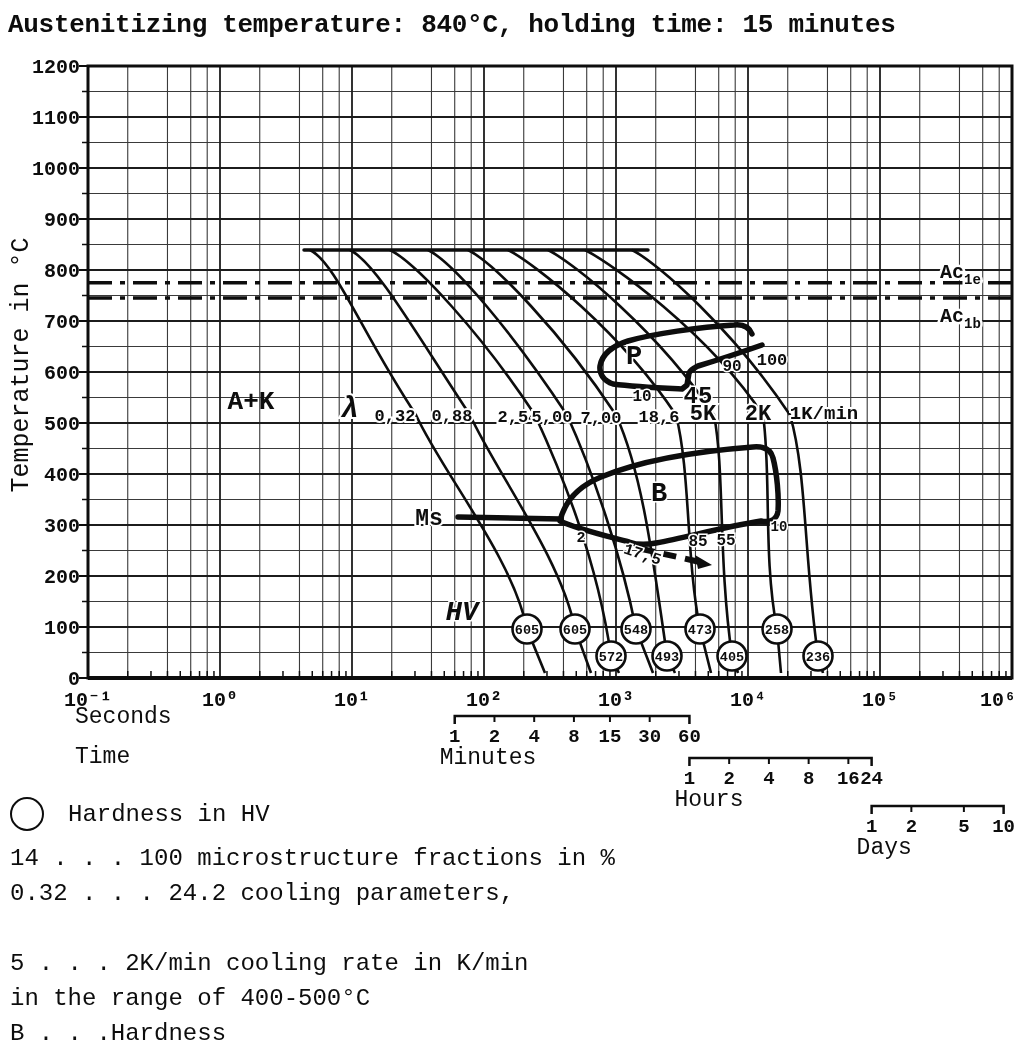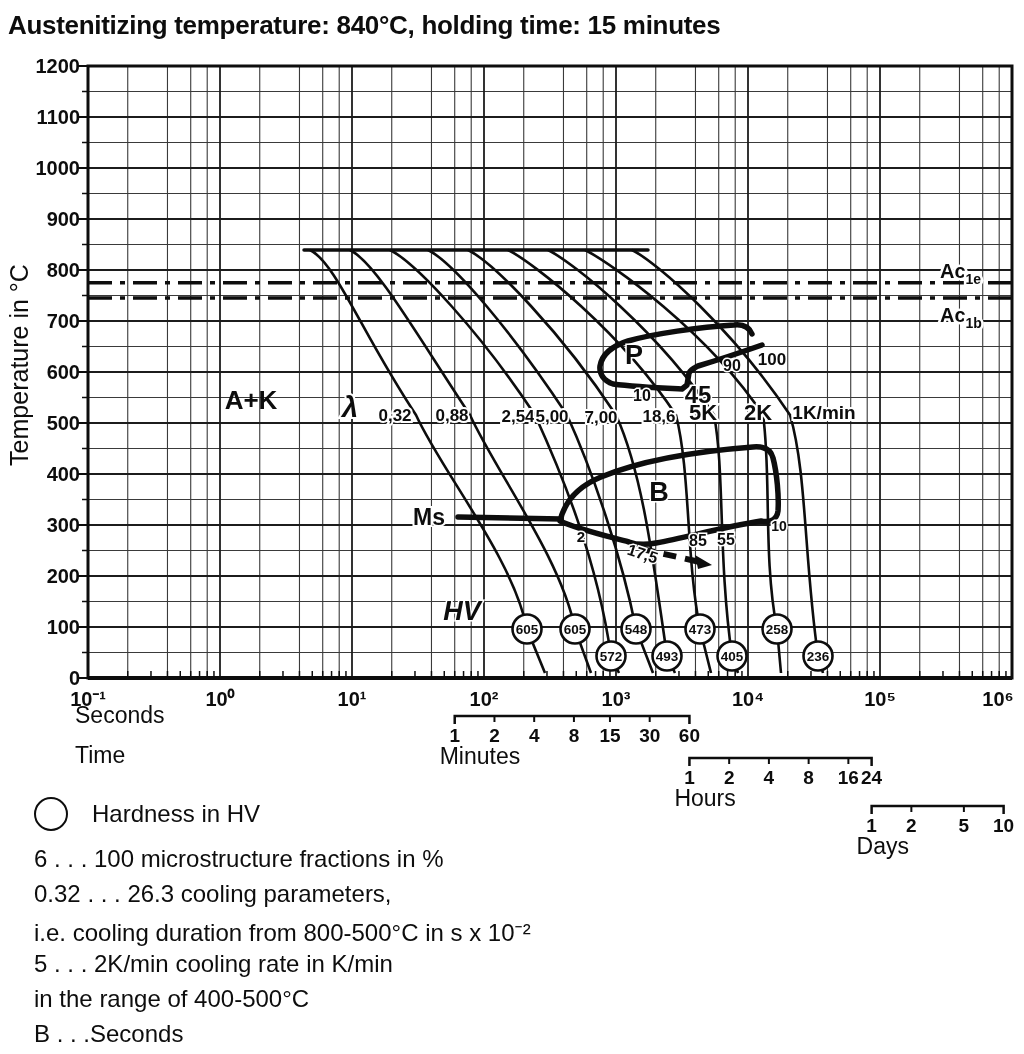--- a/index.html
+++ b/index.html
@@ -1,20 +1,20 @@
 <!DOCTYPE html>
 <html><head>
 <meta charset="utf-8">
 <style>
   html,body{margin:0;padding:0;background:#fff;}
   #page{position:relative;width:1024px;height:1054px;background:#fff;overflow:hidden;
-        font-family:Liberation Sans, sans-serif;color:#0d0d0d;}
+        font-family:Liberation Mono, monospace;color:#0d0d0d;}
   #chart-title{position:absolute;left:8px;top:10px;font-size:26px;font-weight:600;letter-spacing:-.3px;color:#0d0d0d;}
   #chart-svg{position:absolute;left:0;top:0;}
-  .legend-line{position:absolute;left:10px;font-size:24px;font-weight:500;color:#0d0d0d;white-space:nowrap;margin-left:24px;}
+  .legend-line{position:absolute;left:10px;font-size:24px;font-weight:500;color:#0d0d0d;white-space:nowrap;}
   .legend-row{display:flex;align-items:center;}
   .legend-circle{display:inline-block;width:30px;height:30px;border:2.5px solid #0d0d0d;border-radius:50%;margin-right:24px;}
   text{fill:#0d0d0d;}
 </style>
 </head>
 <body>
 
 <div id="page">
   <div id="chart-title">Austenitizing temperature: 840°C, holding time: 15 minutes</div>
 
@@ -277,19 +277,18 @@
       <line x1="963.8838545795684" x2="963.8838545795684" y1="806" y2="812" stroke="#0d0d0d" stroke-width="2"></line>
       <text x="963.8838545795684" y="832" text-anchor="middle" font-size="19" font-weight="600">5</text>
       <text x="1003.6198140072139" y="832" text-anchor="middle" font-size="19" font-weight="600">10</text>
       <text x="856.6198140072139" y="854" font-size="23">Days</text>
     </svg>
 
   <div class="legend-line legend-row" style="top:797px;">
     <span class="legend-circle"></span>
     <span>Hardness in HV</span>
   </div>
-  <div class="legend-line" style="top:845px;">6 . . . 100 microstructure fractions in %</div>
-  <div class="legend-line" style="top:880px;">0.32 . . . 26.3 cooling parameters,</div>
-  <div class="legend-line" style="top:915px;">i.e. cooling duration from 800-500°C in s x 10⁻²</div>
+  <div class="legend-line" style="top:845px;">14 . . . 100 microstructure fractions in %</div>
+  <div class="legend-line" style="top:880px;">0.32 . . . 24.2 cooling parameters,</div>
   <div class="legend-line" style="top:950px;">5 . . . 2K/min cooling rate in K/min</div>
   <div class="legend-line" style="top:985px;">in the range of 400-500°C</div>
-  <div class="legend-line" style="top:1020px;">B . . .Seconds</div>
+  <div class="legend-line" style="top:1020px;">B . . .Hardness</div>
 </div>
 
 </body></html>

